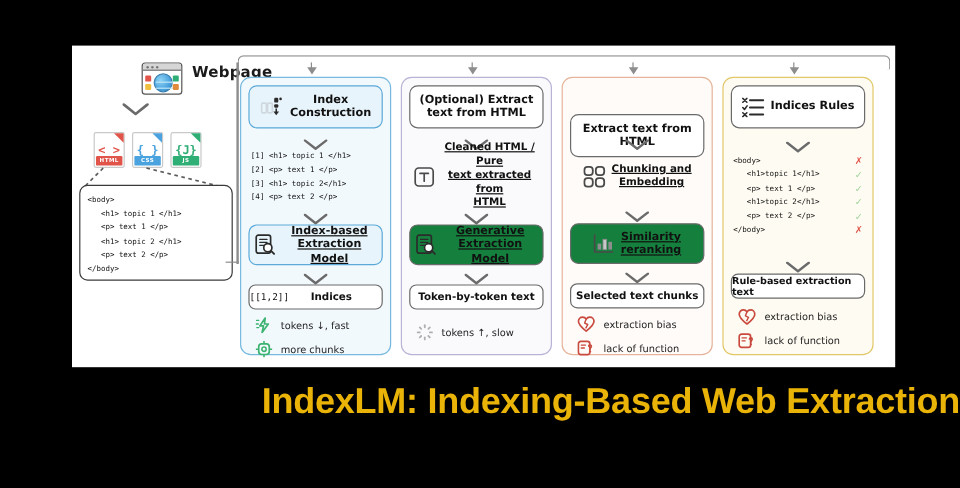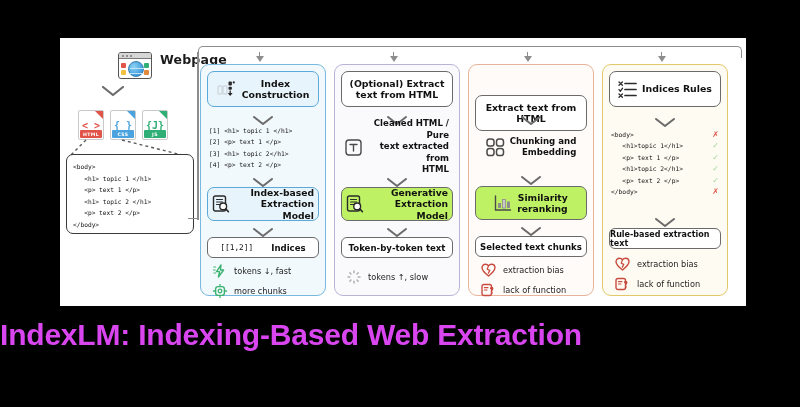--- a/index.html
+++ b/index.html
@@ -145,32 +145,32 @@
   #col4 .hdr { border-color: #6a6a6a; }
 
   .hdr-txt {
     font-size: 9.4px; font-weight: 700; color: #111;
     text-align: center; line-height: 11.5px;
   }
   #col2 .hdr-txt, #col3 .hdr-txt { font-weight: 600; }
 
   .stage {
     position: absolute; left: 6px; right: 6px;
-    border-radius: 7px; border: 1.5px solid #6a6a6a; background: #bef264;
+    border-radius: 7px; border: 1.5px solid #6a6a6a; background: #15803d;
     display: flex; align-items: center; justify-content: center; gap: 5px;
     padding: 4px;
   }
   .stage.bare { border: none; background: transparent; }
-  .stage-txt { font-size: 9.2px; font-weight: 700; color: #111; text-align: right; line-height: 11.5px; }
+  .stage-txt { font-size: 9.2px; font-weight: 700; color: #111; text-align: center; line-height: 11.5px; text-decoration: underline; }
   .stage.bare .stage-txt { font-weight: 600; font-size: 8.6px; }
 
   .pill {
     position: absolute; left: 6px; right: 6px; height: 21px;
     border-radius: 6px; border: 1.4px solid #6a6a6a; background: #fff;
-    display: flex; align-items: center; justify-content: center; gap: 18px;
+    display: flex; align-items: center; gap: 18px;
   }
   .pill-txt { font-size: 8.6px; font-weight: 700; color: #111; }
   .pill-mono { font-family: "DejaVu Sans Mono", monospace; font-size: 7.8px; color: #111; }
 
   .note { position: absolute; left: 12px; display: flex; align-items: center; gap: 7px; }
   .note-txt { font-size: 8.2px; color: #1d1d1d; white-space: nowrap; }
 
   .code-lines { position: absolute; left: 8px; right: 8px; }
   .code-lines .cl {
     font-family: "DejaVu Sans Mono", monospace; font-size: 6.3px;
@@ -182,23 +182,23 @@
   .mark.v { color: #9fd29a; }
 
   .chevmini { position: absolute; left: 50%; transform: translateX(-50%); color: #6b6b6b; }
 
   
   .ic { flex: none; display: block; }
 
   
   #title {
     position: absolute; left: 0; right: 0; top: 318px;
-    text-align: left;
+    text-align: right;
     font-family: "Liberation Sans", sans-serif;
-    font-size: 30px; font-weight: 700; color: #d946ef;
+    font-size: 30px; font-weight: 700; color: #eab308;
     letter-spacing: -.2px;
   }
 </style>
 </head>
 <body>
 
 <div id="figure">
 
   <div id="source">
 

